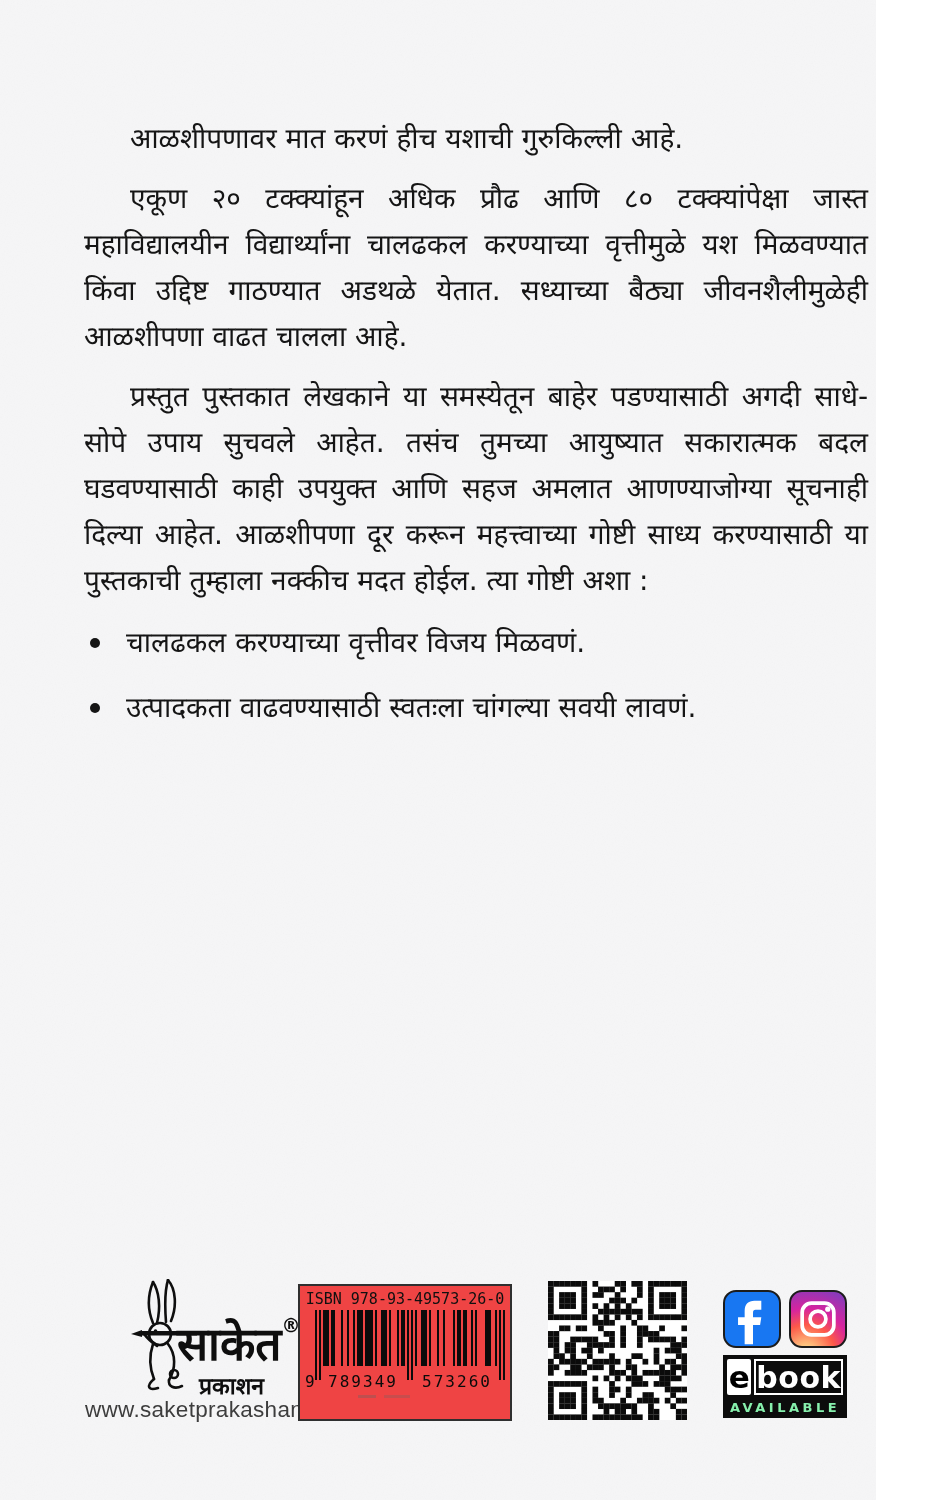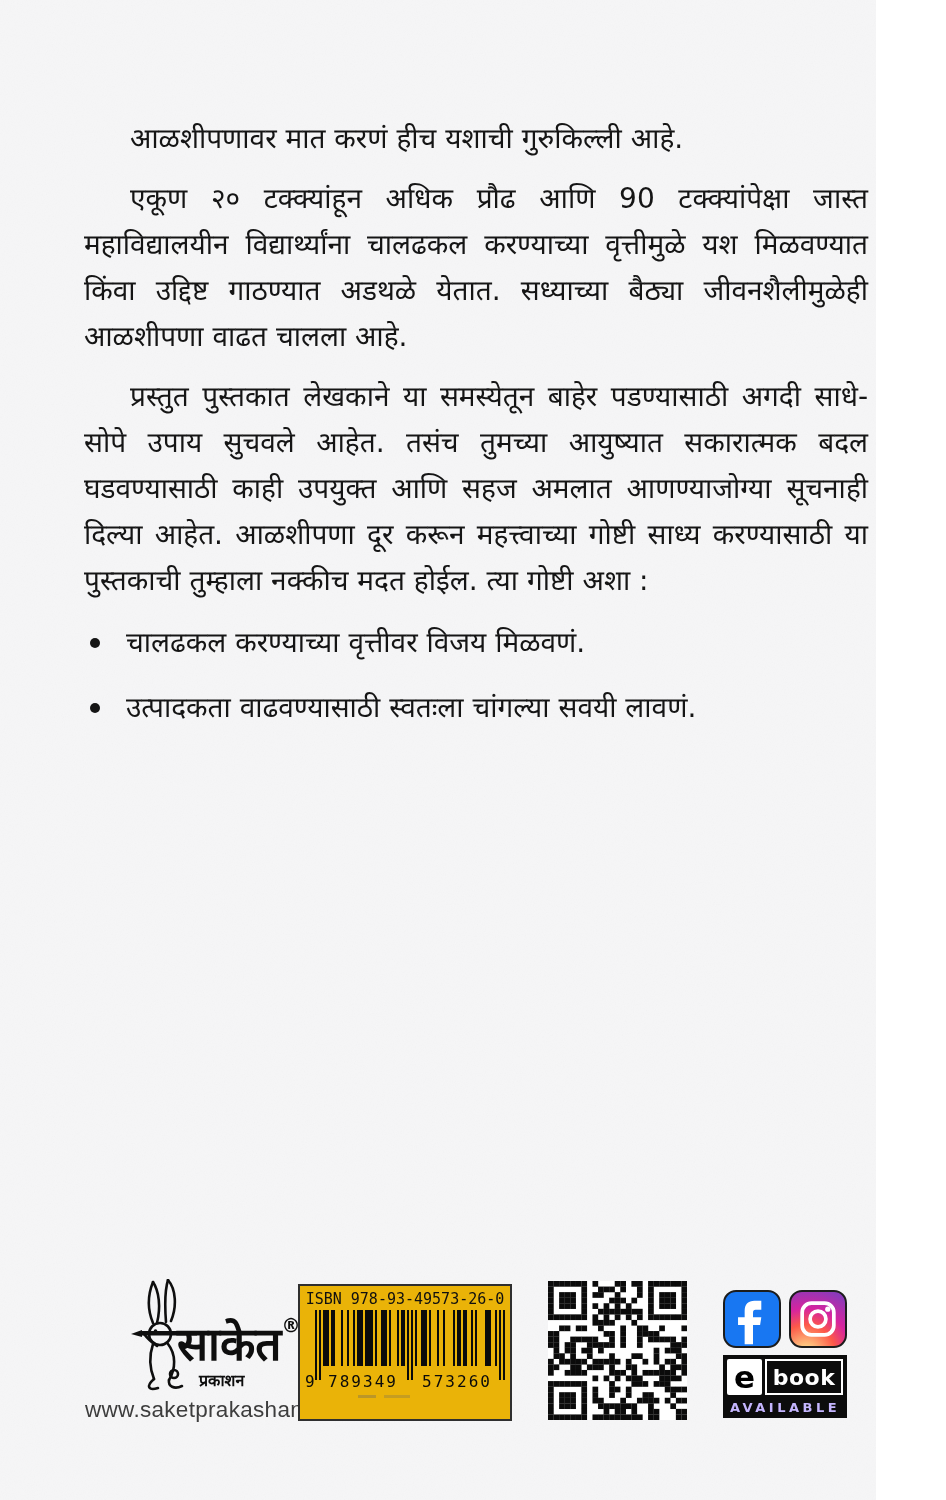--- a/index.html
+++ b/index.html
@@ -15,62 +15,62 @@
   }
   .blurb p{margin:0 0 14px;text-indent:46px;}
   .bullets{list-style:none;margin:16px 0 16px;padding:0;}
   .bullets li{position:relative;padding-left:42px;margin-bottom:19px;text-align:left;}
   .dot{position:absolute;left:6px;top:18px;width:10px;height:10px;border-radius:50%;background:#151515;}
   
   .publisher{position:absolute;left:85px;top:1275px;width:225px;height:150px;z-index:1;}
   .rabbit{position:absolute;left:38px;top:4px;}
   .brand-main{position:absolute;left:92px;top:40px;font-size:46px;font-weight:bold;line-height:1.1;color:#0e0e0e;white-space:nowrap;}
   .reg{font-size:19px;vertical-align:28px;font-weight:bold;}
-  .brand-sub{position:absolute;left:114px;top:94px;font-size:16px;font-weight:bold;color:#0e0e0e;white-space:nowrap;}
+  .brand-sub{position:absolute;left:114px;top:94px;font-size:23px;font-weight:bold;color:#0e0e0e;white-space:nowrap;}
   .website{position:absolute;left:0px;top:122px;font-size:22.5px;color:#3d3d3d;letter-spacing:.3px;font-family:"Liberation Sans",sans-serif;white-space:nowrap;}
   .barcode-box{
     position:absolute;left:298px;top:1284px;width:214px;height:137px;z-index:1;
-    background:#eab308;border:2px solid #2f2f2f;box-sizing:border-box;text-align:center;
+    background:#ef4444;border:2px solid #2f2f2f;box-sizing:border-box;text-align:center;
   }
   .isbn{font-family:"DejaVu Sans Mono",monospace;font-size:15px;margin-top:4px;color:#101010;white-space:nowrap;}
   #barcode{display:block;margin:2px auto 0;}
   .faint-marks{position:relative;height:10px;}
   .faint-marks::before{content:"";position:absolute;left:58px;top:3px;width:18px;height:3px;background:rgba(100,100,100,.35);}
   .faint-marks::after{content:"";position:absolute;left:84px;top:3px;width:26px;height:3px;background:rgba(100,100,100,.28);}
   #qr{position:absolute;left:548px;top:1281px;z-index:1;background:#fff;}
   .social{position:absolute;left:723px;top:1290px;width:125px;z-index:1;}
   .icon-row{display:flex;gap:8px;}
   .fb-icon,.ig-icon{width:58px;height:58px;border-radius:13px;border:2px solid #1c1c1c;box-sizing:border-box;position:relative;overflow:hidden;}
   .fb-icon{background:#1877f2;}
   .ig-icon{background:radial-gradient(circle at 28% 115%, #fdf497 0%, #fd5949 40%, #d6249f 62%, #8a3ab9 92%);}
   .ebook-badge{margin-top:7px;background:#0c0c0c;padding:4px 4px 3px;width:124px;box-sizing:border-box;}
   .row1{display:flex;gap:3px;height:36px;}
   .e-box{background:#ffffff;color:#000;width:35px;font-weight:bold;font-size:31px;display:flex;align-items:center;justify-content:center;font-family:"DejaVu Sans",sans-serif;border-radius:2px;}
-  .book-box{flex:1;border:2px solid #ffffff;color:#fff;font-weight:bold;font-size:22px;display:flex;align-items:center;justify-content:center;letter-spacing:.5px;}
-  .avail{color:#c4b5fd;font-size:13px;font-weight:bold;letter-spacing:3.5px;text-align:center;margin-top:5px;white-space:nowrap;}
+  .book-box{flex:1;border:2px solid #ffffff;color:#fff;font-weight:bold;font-size:30px;display:flex;align-items:center;justify-content:center;letter-spacing:.5px;}
+  .avail{color:#86efac;font-size:13px;font-weight:bold;letter-spacing:3.5px;text-align:center;margin-top:5px;white-space:nowrap;}
 </style>
 </head>
 <body>
 
 <div class="page">
 
   <svg class="paper-noise" width="946" height="1500">
     <filter id="paper">
         <feTurbulence type="fractalNoise" baseFrequency="0.9" numOctaves="2"></feTurbulence>
         <feColorMatrix type="saturate" values="0"></feColorMatrix>
         <feComponentTransfer>
           <feFuncA type="linear" slope="0.05" intercept="0"></feFuncA>
         </feComponentTransfer>
       </filter>
     <rect width="946" height="1500" filter="url(#paper)"></rect>
   </svg>
 
   <main class="blurb">
     <p>आळशीपणावर मात करणं हीच यशाची गुरुकिल्ली आहे.</p>
-    <p>एकूण २० टक्क्यांहून अधिक प्रौढ आणि 90 टक्क्यांपेक्षा जास्त महाविद्यालयीन विद्यार्थ्यांना चालढकल करण्याच्या वृत्तीमुळे यश मिळवण्यात किंवा उद्दिष्ट गाठण्यात अडथळे येतात. सध्याच्या बैठ्या जीवनशैलीमुळेही आळशीपणा वाढत चालला आहे.</p>
+    <p>एकूण २० टक्क्यांहून अधिक प्रौढ आणि ८० टक्क्यांपेक्षा जास्त महाविद्यालयीन विद्यार्थ्यांना चालढकल करण्याच्या वृत्तीमुळे यश मिळवण्यात किंवा उद्दिष्ट गाठण्यात अडथळे येतात. सध्याच्या बैठ्या जीवनशैलीमुळेही आळशीपणा वाढत चालला आहे.</p>
     <p>प्रस्तुत पुस्तकात लेखकाने या समस्येतून बाहेर पडण्यासाठी अगदी साधे-सोपे उपाय सुचवले आहेत. तसंच तुमच्या आयुष्यात सकारात्मक बदल घडवण्यासाठी काही उपयुक्त आणि सहज अमलात आणण्याजोग्या सूचनाही दिल्या आहेत. आळशीपणा दूर करून महत्त्वाच्या गोष्टी साध्य करण्यासाठी या पुस्तकाची तुम्हाला नक्कीच मदत होईल. त्या गोष्टी अशा :</p>
     <ul class="bullets">
       <li><span class="dot"></span><span>चालढकल करण्याच्या वृत्तीवर विजय मिळवणं.</span></li>
       <li><span class="dot"></span><span>उत्पादकता वाढवण्यासाठी स्वतःला चांगल्या सवयी लावणं.</span></li>
     </ul>
   </main>
 
   <div class="publisher">
     <svg class="rabbit" width="74" height="114" viewBox="0 0 74 114" fill="none" stroke="#0f0f0f" stroke-width="2.6" stroke-linecap="round" stroke-linejoin="round">
       <path d="M30 3 C24 18 25 32 30 44"></path>

